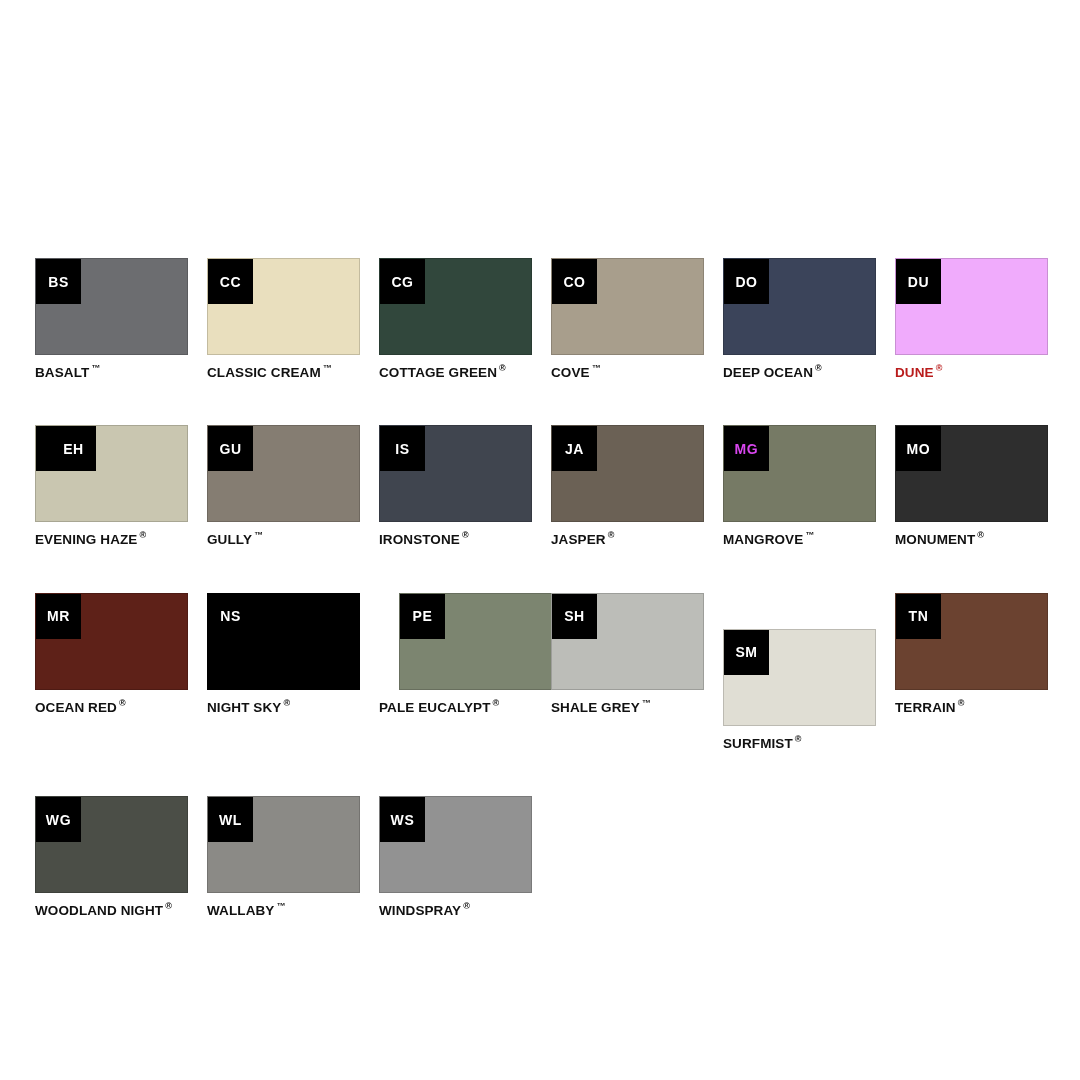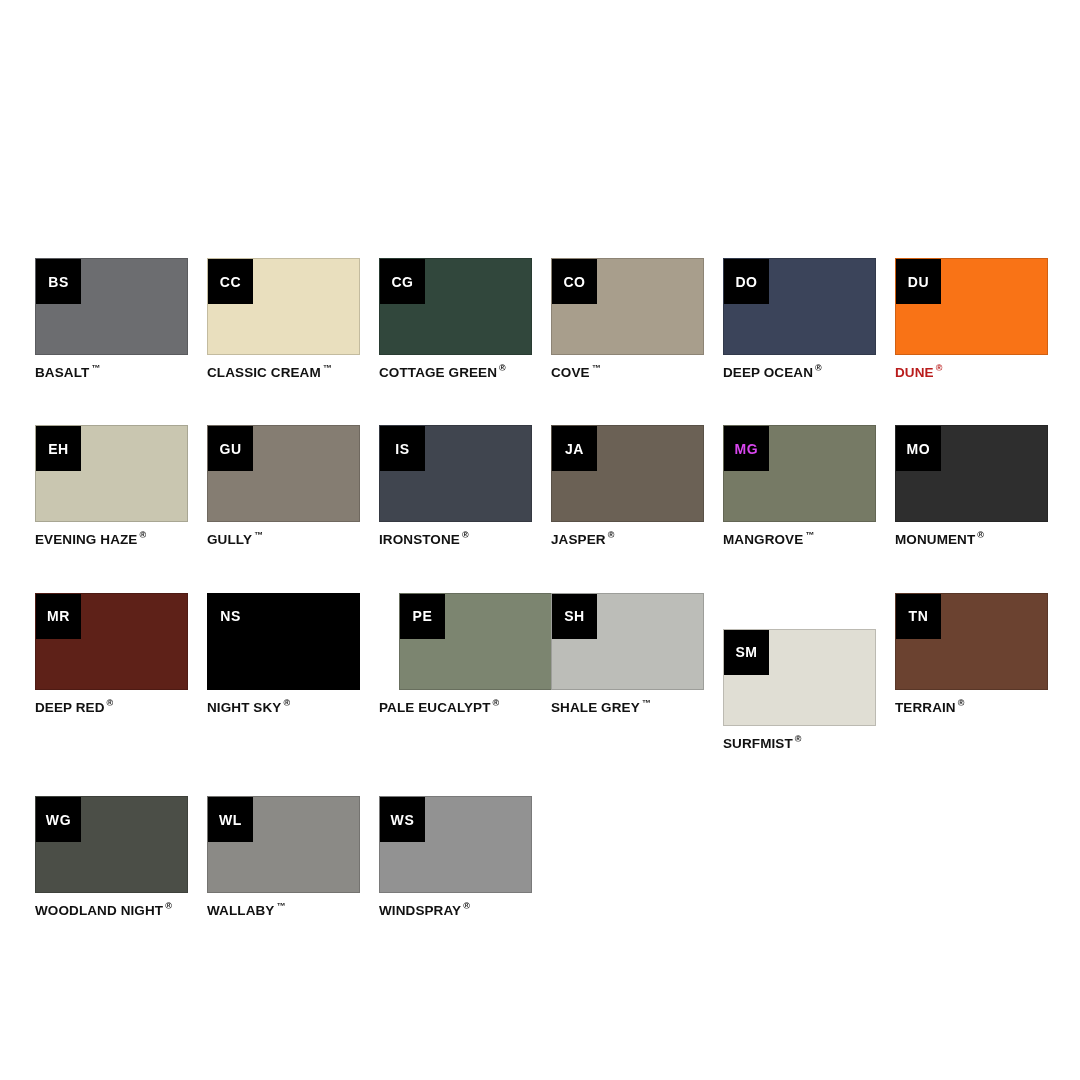--- a/index.html
+++ b/index.html
@@ -97,28 +97,28 @@
         </div>
         <div class="swatch-label" style="color: rgb(17, 17, 17);"><span>COVE</span><span class="mark">™</span></div>
       </div>
       <div class="swatch-card">
         <div class="swatch-chip" style="background-color: rgb(59, 68, 90);">
           <div class="swatch-code" style="background-color: rgb(0, 0, 0); color: rgb(255, 255, 255);">DO</div>
         </div>
         <div class="swatch-label" style="color: rgb(17, 17, 17);"><span>DEEP OCEAN</span><span class="mark">®</span></div>
       </div>
       <div class="swatch-card">
-        <div class="swatch-chip" style="background-color: #f97316;">
+        <div class="swatch-chip" style="background-color: #f0abfc;">
           <div class="swatch-code" style="background-color: rgb(0, 0, 0); color: rgb(255, 255, 255);">DU</div>
         </div>
         <div class="swatch-label" style="color: #b91c1c;"><span>DUNE</span><span class="mark">®</span></div>
       </div>
       <div class="swatch-card">
         <div class="swatch-chip" style="background-color: rgb(201, 198, 176);">
-          <div class="swatch-code" style="background-color: rgb(0, 0, 0); color: rgb(255, 255, 255);">EH</div>
+          <div class="swatch-code" style="background-color: rgb(0, 0, 0); color: rgb(255, 255, 255); padding-left: 15px;">EH</div>
         </div>
         <div class="swatch-label" style="color: rgb(17, 17, 17);"><span>EVENING HAZE</span><span class="mark">®</span></div>
       </div>
       <div class="swatch-card">
         <div class="swatch-chip" style="background-color: rgb(133, 125, 114);">
           <div class="swatch-code" style="background-color: rgb(0, 0, 0); color: rgb(255, 255, 255);">GU</div>
         </div>
         <div class="swatch-label" style="color: rgb(17, 17, 17);"><span>GULLY</span><span class="mark">™</span></div>
       </div>
       <div class="swatch-card">
@@ -142,21 +142,21 @@
       <div class="swatch-card">
         <div class="swatch-chip" style="background-color: rgb(46, 46, 46);">
           <div class="swatch-code" style="background-color: rgb(0, 0, 0); color: rgb(255, 255, 255);">MO</div>
         </div>
         <div class="swatch-label" style="color: rgb(17, 17, 17);"><span>MONUMENT</span><span class="mark">®</span></div>
       </div>
       <div class="swatch-card">
         <div class="swatch-chip" style="background-color: rgb(94, 33, 24);">
           <div class="swatch-code" style="background-color: rgb(0, 0, 0); color: rgb(255, 255, 255);">MR</div>
         </div>
-        <div class="swatch-label" style="color: rgb(17, 17, 17);"><span>DEEP RED</span><span class="mark">®</span></div>
+        <div class="swatch-label" style="color: rgb(17, 17, 17);"><span>OCEAN RED</span><span class="mark">®</span></div>
       </div>
       <div class="swatch-card">
         <div class="swatch-chip" style="background-color: rgb(0, 0, 0);">
           <div class="swatch-code" style="background-color: rgb(0, 0, 0); color: rgb(255, 255, 255);">NS</div>
         </div>
         <div class="swatch-label" style="color: rgb(17, 17, 17);"><span>NIGHT SKY</span><span class="mark">®</span></div>
       </div>
       <div class="swatch-card">
         <div class="swatch-chip" style="background-color: rgb(124, 133, 112); margin-left: 20px;">
           <div class="swatch-code" style="background-color: rgb(0, 0, 0); color: rgb(255, 255, 255);">PE</div>

